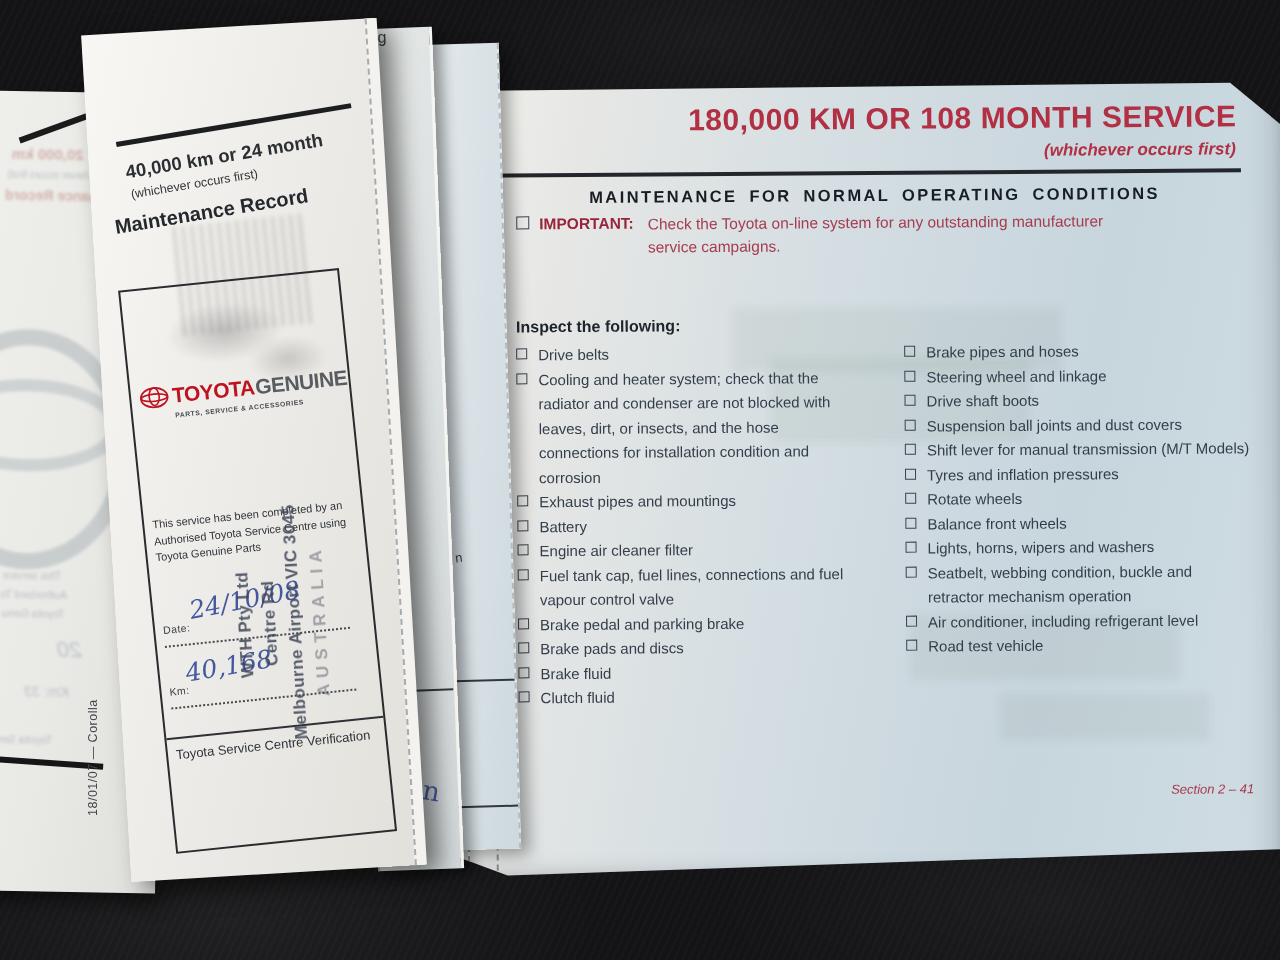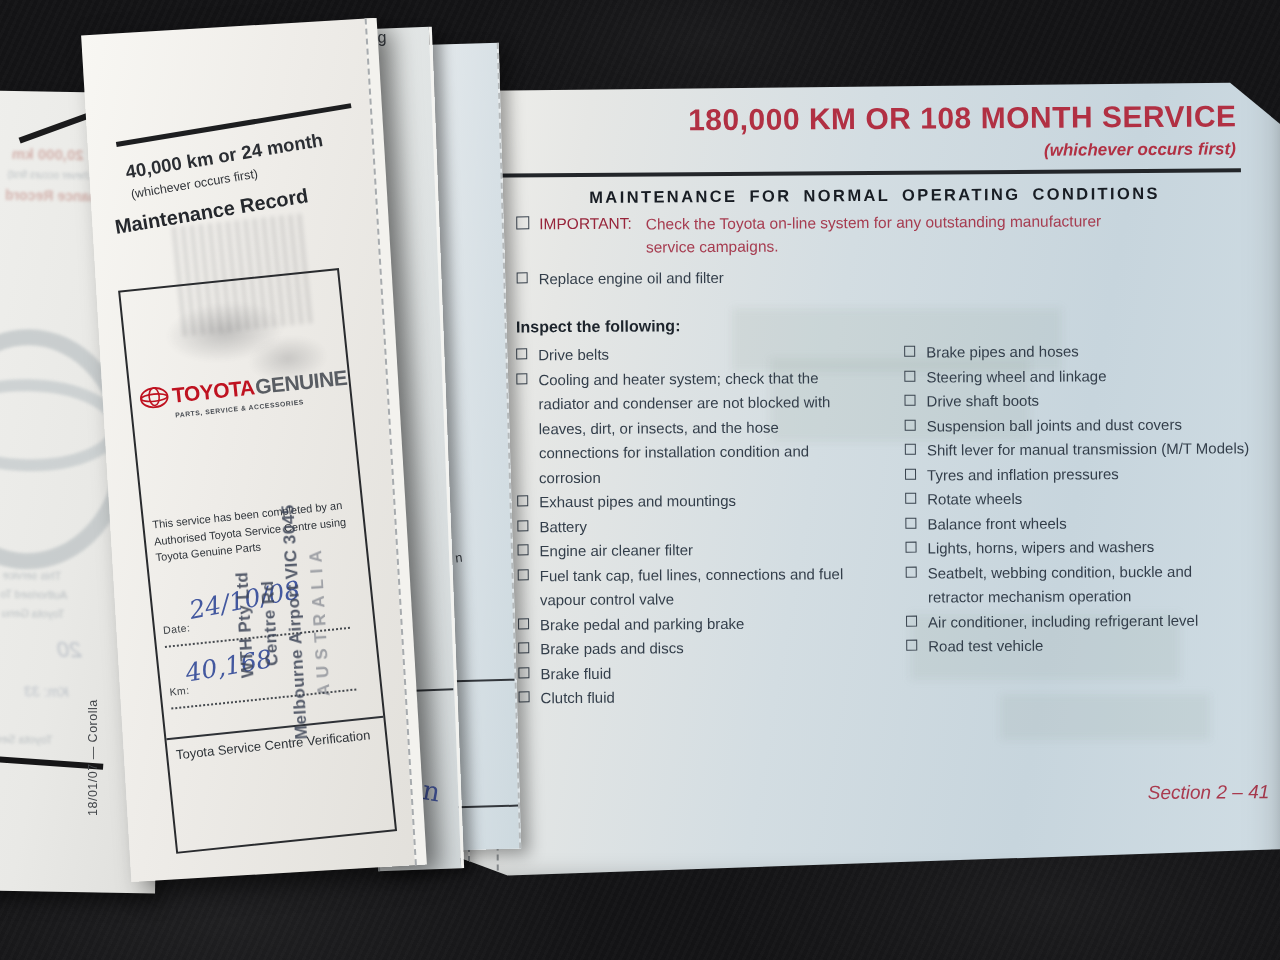--- a/index.html
+++ b/index.html
@@ -138,31 +138,31 @@
   .rp-perf{position:absolute;left:54px;top:26px;bottom:14px;border-left:2px dashed rgba(72,78,84,.55);}
   .rp-title{position:absolute;top:44px;right:46px;font-size:30px;font-weight:bold;color:var(--page_red);letter-spacing:.5px;white-space:nowrap;}
   .rp-subtitle{position:absolute;top:84px;right:47px;font-size:17px;font-weight:bold;font-style:italic;color:var(--page_red);white-space:nowrap;}
   .rp-rule{position:absolute;top:113px;left:22px;right:42px;height:3.5px;background:#23262a;}
   .rp-heading{position:absolute;top:128px;left:80px;right:52px;text-align:center;font-size:16.5px;font-weight:bold;letter-spacing:2.4px;word-spacing:5px;color:var(--heading_black);white-space:nowrap;}
   .chk{flex:none;width:11px;height:11px;border:1.7px solid #39434e;margin-top:5px;background:transparent;}
   .chk-row{display:flex;gap:11px;}
   .chk-label{font-size:15px;line-height:24.5px;}
   .imp-row{position:absolute;top:153px;left:78px;display:flex;gap:10px;}
   .imp-row .chk{width:13px;height:13px;margin-top:3px;}
-  .imp-label{font-size:15.5px;font-weight:normal;color:var(--important_red);line-height:22px;white-space:nowrap;}
+  .imp-label{font-size:15.5px;font-weight:bold;color:var(--important_red);line-height:22px;white-space:nowrap;}
   .imp-text{width:478px;font-size:15.5px;line-height:23px;color:var(--important_text_red);margin-left:4px;}
   .pre-items{position:absolute;top:207px;left:78px;}
   .pre-items .chk-row{margin-bottom:-1px;}
   .inspect-heading{position:absolute;top:258px;left:77px;font-size:16px;font-weight:bold;color:#1d242c;}
   .col{position:absolute;top:283px;}
   .col-left{left:77px;width:348px;}
   .col-left .chk-label{width:322px;}
   .col-right{left:465px;width:346px;}
   .col-right .chk-label{width:330px;}
-  .rp-footer{position:absolute;top:726px;right:18px;font-size:19px;font-style:italic;color:#a93a4e;white-space:nowrap;}
+  .rp-footer{position:absolute;top:726px;right:33px;font-size:13px;font-style:italic;color:#a93a4e;white-space:nowrap;}
   .ghostbar{position:absolute;filter:blur(4px);background:rgba(108,128,108,.09);}
   .gb1{top:250px;left:292px;width:330px;height:64px;}
   .gb2{top:300px;left:330px;width:260px;height:84px;}
   .gb3{top:556px;left:470px;width:270px;height:66px;}
   .gb4{top:636px;left:560px;width:210px;height:46px;}
   .rp-shade{position:absolute;inset:0;pointer-events:none;
     box-shadow:inset 0 16px 24px -14px rgba(0,0,0,.4), inset -26px 0 44px -30px rgba(0,0,0,.35), inset 0 -18px 26px -16px rgba(0,0,0,.3);}
 </style>
 </head>
 <body>
@@ -182,24 +182,20 @@
       <div class="rp-heading">MAINTENANCE FOR NORMAL OPERATING CONDITIONS</div>
 
       <div class="imp-row">
         <span class="chk"></span>
         <span class="imp-label">IMPORTANT:</span>
         <span class="imp-text">Check the Toyota on-line system for any outstanding manufacturer service campaigns.</span>
       </div>
 
       <div class="pre-items">
 
-          <div class="chk-row">
-            <span class="chk"></span>
-            <span class="chk-label">Replace engine oil and filter</span>
-          </div>
 
         </div>
 
       <div class="inspect-heading">Inspect the following:</div>
 
       <div class="col col-left">
 
           <div class="chk-row">
             <span class="chk"></span>
             <span class="chk-label">Drive belts</span>

